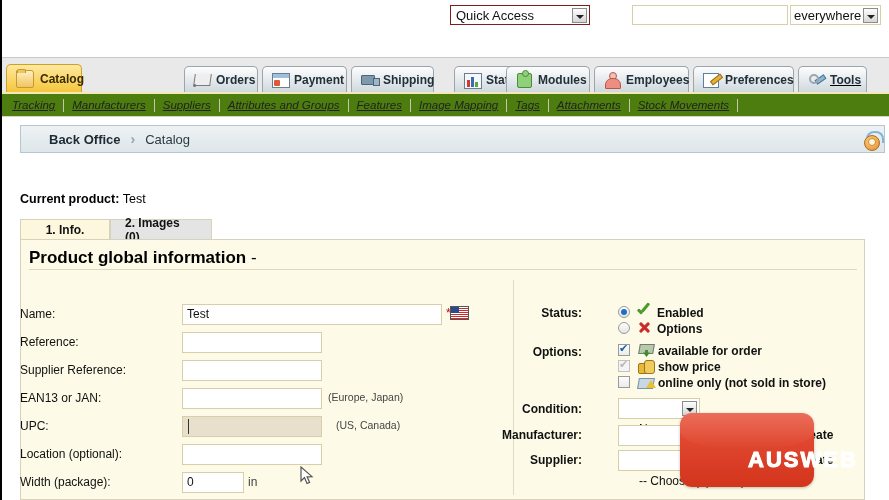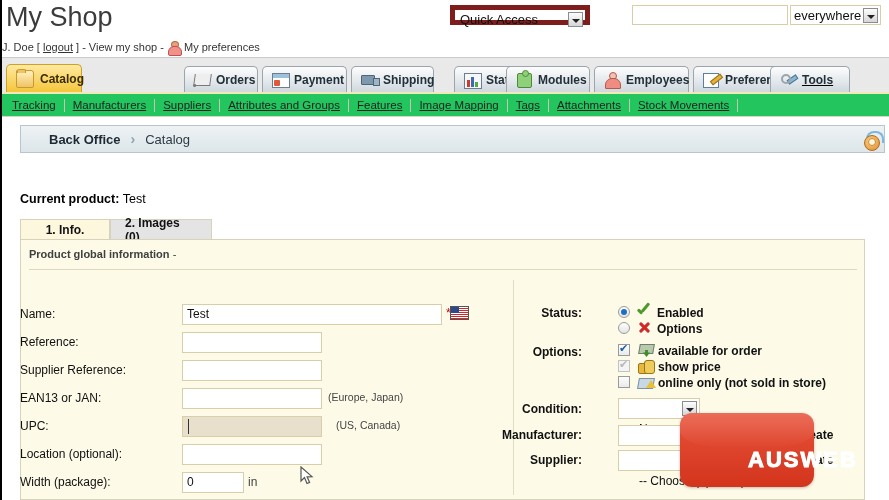--- a/index.html
+++ b/index.html
@@ -19,21 +19,21 @@
   #shop-title{position:absolute;left:4px;top:2px;font-size:27px;color:#3b3b3b;
               font-family:"Liberation Sans",sans-serif;letter-spacing:0px;font-weight:400;}
   #user-line{position:absolute;left:0px;top:41px;font-size:11px;color:#333;white-space:nowrap;}
   #user-line a{color:#333;text-decoration:underline;}
   .pref-icon{display:inline-block;width:14px;height:13px;vertical-align:-3px;position:relative;}
   .pref-icon .head{position:absolute;left:4px;top:0px;width:6px;height:5px;border-radius:50%;background:#e8a07a;border:1px solid #b56a45;}
   .pref-icon .body{position:absolute;left:1px;top:5px;width:12px;height:8px;border-radius:6px 6px 2px 2px;background:#f0928a;border:1px solid #c0504a;}
 
   
   #quick-access{position:absolute;left:448px;top:5px;width:140px;height:20px;
-    border:5px solid #7f1d1d;background:#fff;box-sizing:border-box;}
+    border:1px solid #7f1d1d;background:#fff;box-sizing:border-box;}
   #quick-access .qa-label{position:absolute;left:5px;top:2px;font-size:13px;color:#111;}
   .sel-arrow{position:absolute;right:2px;top:2px;width:15px;height:15px;
      background:linear-gradient(#fdfdfd,#d6d6d6);border:1px solid #8c8c8c;box-sizing:border-box;}
   .sel-arrow:after{content:"";position:absolute;left:3px;top:6px;border-left:4px solid transparent;
      border-right:4px solid transparent;border-top:4px solid #222;}
   #search-box{position:absolute;left:630px;top:5px;width:156px;height:20px;border:1px solid #d8cfa8;background:#fff;box-sizing:border-box;}
   #search-scope{position:absolute;left:788px;top:5px;width:91px;height:20px;border:1px solid #d8cfa8;background:#fff;box-sizing:border-box;overflow:hidden;}
   #search-scope .sc-label{position:absolute;left:3px;top:2px;font-size:13px;color:#111;white-space:nowrap;}
 
   
@@ -70,22 +70,22 @@
   .ico-emp{position:absolute;left:1px;top:0px;width:14px;height:15px;}
   .ico-emp .h{position:absolute;left:4px;top:0;width:6px;height:6px;border-radius:50%;background:#f2c0b4;border:1px solid #b4584a;}
   .ico-emp .b{position:absolute;left:0px;top:6px;width:14px;height:9px;border-radius:7px 7px 1px 1px;background:#f08d82;border:1px solid #b4584a;}
   .ico-pref{position:absolute;left:0;top:1px;width:14px;height:13px;background:#fff;border:1px solid #5c7f9e;}
   .ico-pref:after{content:"";position:absolute;left:6px;top:3px;width:11px;height:3px;background:#e8b13c;border:1px solid #9b7423;transform:rotate(-38deg);}
   .ico-tool{position:absolute;left:1px;top:2px;width:13px;height:11px;}
   .ico-tool:before{content:"";position:absolute;left:6px;top:3px;width:9px;height:3px;background:#8bb7d6;border:1px solid #4f7894;transform:rotate(-35deg);}
   .ico-tool:after{content:"";position:absolute;left:0px;top:0px;width:6px;height:6px;border:2px solid #9aa5ad;border-radius:50%;}
 
   
-  #submenu{position:relative;height:22px;background:#22c55e;border-bottom:1px solid #d9d6c0;
-           display:flex;align-items:center;padding-left:2px;}
+  #submenu{position:relative;height:22px;background:#4d7c0f;border-bottom:1px solid #d9d6c0;
+           display:flex;align-items:center;padding-left:2px;font-style:italic;}
   #submenu .sep{width:1px;height:13px;background:#c8c5ae;margin:0 0px;}
   #submenu a{font-size:11.5px;color:#222;text-decoration:underline;padding:0 8px;white-space:nowrap;}
 
   
   #bc-wrap{position:relative;height:38px;background:#fff;}
   #breadcrumb{position:absolute;left:18px;top:8px;right:4px;height:28px;
      background:linear-gradient(#eef2f4,#dde6ea);border:1px solid #b9c5cc;
      display:flex;align-items:center;padding-left:28px;box-sizing:border-box;}
   #breadcrumb .b1{font-size:13px;font-weight:bold;color:#1d2a33;}
   #breadcrumb .chev{margin:0 10px;color:#8fa6b3;font-size:14px;font-weight:bold;}
@@ -101,21 +101,21 @@
   #current-product .val{font-weight:normal;}
 
   #prodtabs{position:absolute;left:18px;top:218px;height:22px;display:flex;align-items:flex-end;}
   .ptab{height:21px;box-sizing:border-box;border:1px solid #d6d2bb;border-bottom:none;
         display:flex;align-items:center;justify-content:center;font-size:12px;font-weight:bold;color:#111;
         padding:0 14px;background:#e4e4e4;}
   .ptab.sel{background:#fcf7dd;}
 
   #panel{position:absolute;left:18px;top:239px;width:845px;height:261px;
      background:#fdfbe8;border:1px solid #d6d2bb;box-sizing:border-box;}
-  #panel-title{position:absolute;left:8px;top:8px;font-size:11px;font-weight:bold;color:#404040;}
+  #panel-title{position:absolute;left:8px;top:8px;font-size:17px;font-weight:bold;color:#000000;}
   #panel-title .dash{font-weight:normal;}
   #panel-rule{position:absolute;left:8px;top:29px;width:828px;height:1px;background:#ddd9c0;}
   #col-divider{position:absolute;left:492px;top:40px;width:1px;height:215px;background:#e0dcc2;}
 
   
   .frow{position:absolute;left:18px;height:22px;}
   .flabel{position:absolute;left:0;top:3px;font-size:12px;color:#111;white-space:nowrap;}
   .finput{position:absolute;height:21px;border:1px solid #d8cfa8;background:#fff;box-sizing:border-box;
           font-size:12px;color:#111;padding:2px 4px;}
   .finput.focus{background:#e8e0cc;}
@@ -179,29 +179,21 @@
      font-size:22px;font-weight:bold;letter-spacing:2px;color:#ffffff;
      -webkit-text-stroke:1px #ffffff;white-space:nowrap;
      text-shadow:0 0 0 #fff;}
 </style>
 </head>
 <body>
 
 <div id="page">
 
   <div id="header">
-    <div id="shop-title">My Shop</div>
-
-    <div id="user-line">
-      <span>J. Doe [</span>
-      <a href="#">logout</a>
-      <span>] - View my shop -</span>
-      <span class="pref-icon"><span class="head"></span><span class="body"></span></span>
-      <span>My preferences</span>
-    </div>
+
 
     <div id="quick-access">
       <span class="qa-label">Quick Access</span>
       <span class="sel-arrow"></span>
     </div>
 
     <div id="search-box"></div>
 
     <div id="search-scope">
       <span class="sc-label">everywhere</span>
@@ -258,21 +250,21 @@
           </span>
         </span>
       <span class="lbl">Employees</span>
     </div>
     <div class="tab" style="left:691px;width:101px;">
       <span class="tab-ico">
           <span class="ico-pref"></span>
         </span>
       <span class="lbl">Preferences</span>
     </div>
-    <div class="tab" style="left:768px;width:80px;text-decoration:underline;">
+    <div class="tab" style="left:796px;width:69px;text-decoration:underline;">
       <span class="tab-ico">
           <span class="ico-tool"></span>
         </span>
       <span class="lbl">Tools</span>
     </div>
   </div>
 
   <div id="submenu">
     <a href="#">Tracking</a>
     <span class="sep"></span>

